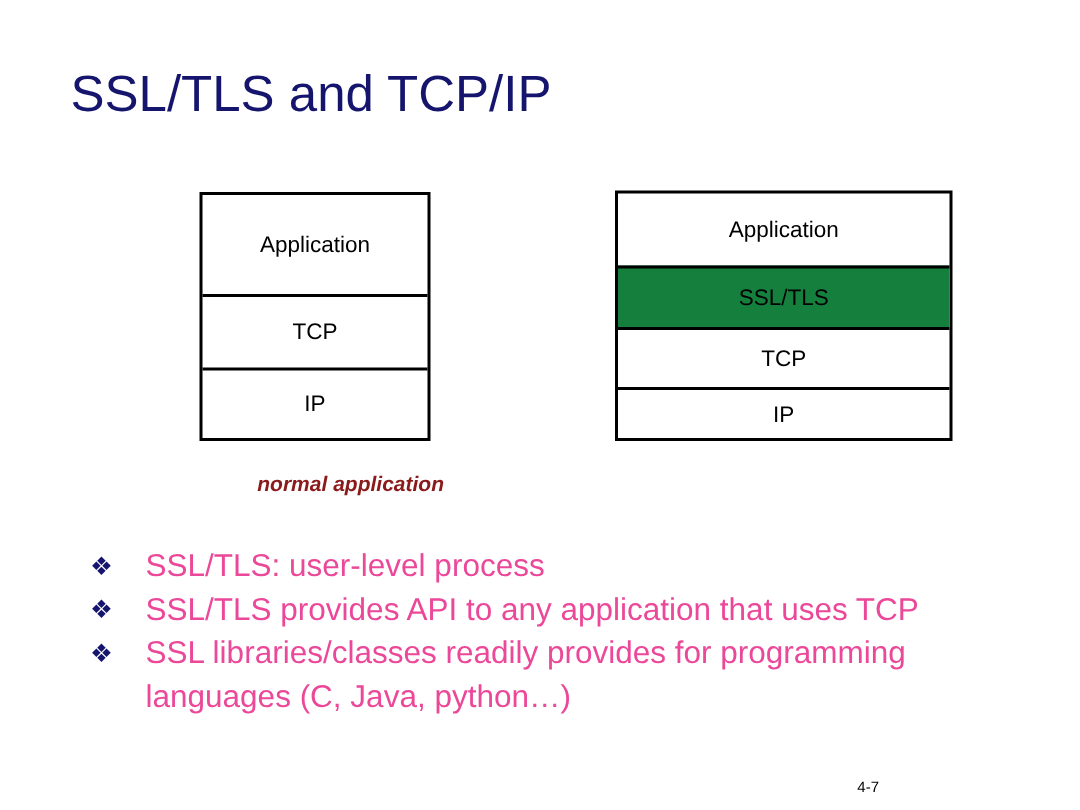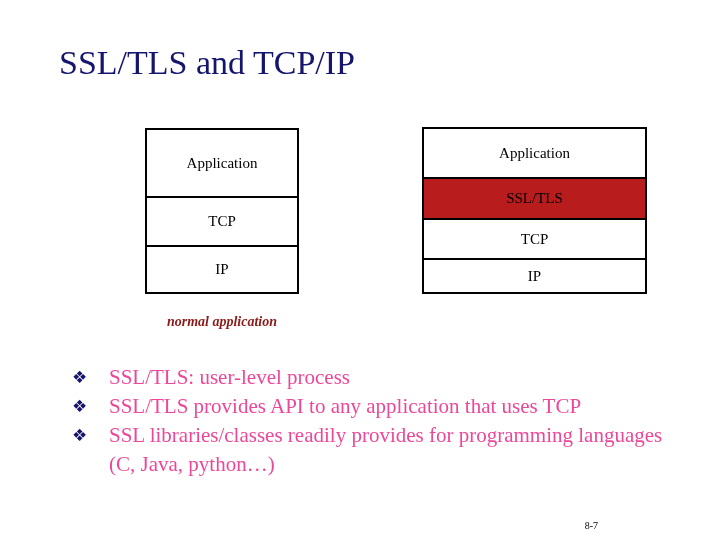--- a/index.html
+++ b/index.html
@@ -12,25 +12,24 @@
     height: 540px;
     background: #ffffff;
     font-family: "Liberation Sans", sans-serif;
     overflow: hidden;
     position: relative;
     -webkit-font-smoothing: antialiased;
   }
 
   .slide {
     position: absolute;
-    left: 12px;
+    left: 0;
     top: 0;
     width: 600px;
     height: 540px;
-    font-family: Liberation Serif, serif;
   }
 
   
   .slide-title {
     position: absolute;
     left: 47px;
     top: 41px;
     font-size: 34px;
     line-height: 44px;
     color: #15156e;
@@ -67,21 +66,21 @@
     font-size: 15px;
     color: #000000;
     background: transparent;
     width: 100%;
     position: relative;
   }
   .layer + .layer {
     border-top: 2px solid #000000;
   }
   .layer.highlight {
-    background: #b91c1c;
+    background: #15803d;
   }
 
   
   .stack-left .layer-app { height: 66px; }
   .stack-left .layer-tcp { height: 49px; }
   .stack-left .layer-ip  { height: 47px; }
 
   
   .stack-right .layer-app { height: 48px; }
   .stack-right .layer-ssl { height: 41px; }
@@ -94,21 +93,21 @@
     font-size: 14px;
     font-style: italic;
     font-weight: bold;
     color: #8b1a1a;
     white-space: nowrap;
   }
   .caption-left {
     left: 124px;
     top: 314px;
     width: 172px;
-    text-align: center;
+    text-align: right;
   }
   .caption-right {
     left: 394px;
     top: 314px;
     width: 256px;
     text-align: center;
   }
 
   
   .bullets {
@@ -184,15 +183,15 @@
       <span class="bullet-text">SSL/TLS provides API to any application that uses TCP</span>
     </div>
 
     <div class="bullet-row">
       <span class="bullet-mark">❖</span>
       <span class="bullet-text">SSL libraries/classes readily provides for programming languages (C, Java, python…)</span>
     </div>
 
   </div>
 
-  <div class="page-number">8-7</div>
+  <div class="page-number">4-7</div>
 
 </div>
 
 </body></html>

